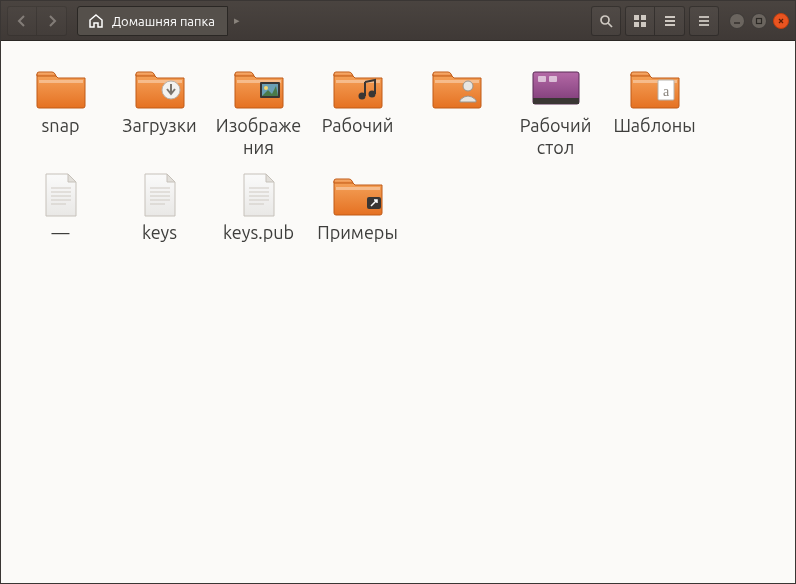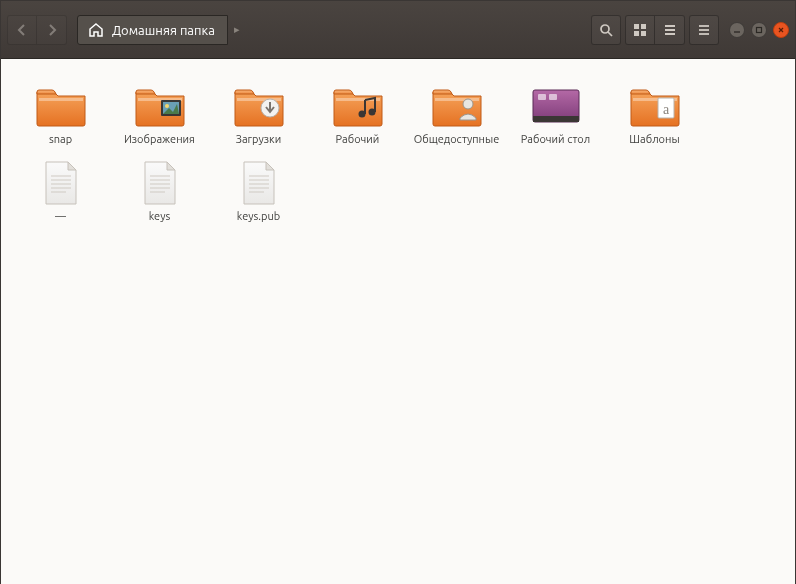--- a/index.html
+++ b/index.html
@@ -6,21 +6,21 @@
 body {
   font-family: "Ubuntu", "Noto Sans", sans-serif;
   font-size: 13px;
   background: #f7f6f4;
   width: 796px;
   height: 584px;
   overflow: hidden;
 }
 .window { width: 796px; height: 584px; background: #fbfaf8; border: 1px solid #3a3634; }
 .toolbar {
-  height: 58px;
+  height: 40px;
   background: linear-gradient(to bottom, #4a4440 0%, #3f3936 100%);
   display: flex;
   align-items: center;
   padding: 0 6px;
   gap: 4px;
   color: #ddd8d2;
   border-bottom: 1px solid #2a2724;
 }
 .tb-btn {
   width: 30px; height: 30px;
@@ -67,21 +67,21 @@
 .item {
   width: 95px;
   display: flex;
   flex-direction: column;
   align-items: center;
   text-align: center;
   padding: 4px 2px;
   border-radius: 3px;
 }
 .icon-wrap { width: 60px; height: 50px; display:flex; align-items:center; justify-content:center; }
-.label { color:#3e3e3c; font-size:11px; margin-top:2px; line-height:1.2; word-wrap:break-word; max-width:92px;}
+.label { color:#3e3e3c; font-size:18px; margin-top:2px; line-height:1.2; word-wrap:break-word; max-width:92px;}
 .folder-svg { width:54px; height:44px; }
 .file-svg { width:42px; height:50px; }
 </style>
 </head>
 <body>
 
 <div class="window">
 
   <div class="toolbar">
     <div class="nav-group">
@@ -171,64 +171,63 @@
   </svg>
         </div>
     <div class="label">snap</div>
   </div>
       <div class="item">
     <div class="icon-wrap">
           <svg class="folder-svg" viewBox="0 0 54 44">
     <path d="M3 8 L20 8 L24 12 L51 12 L51 40 Q51 42 49 42 L5 42 Q3 42 3 40 Z" fill="url(#folderGrad)" stroke="#c05a17"></path>
     <path d="M3 8 Q3 6 5 6 L18 6 Q20 6 21 8 L22 10 L3 10 Z" fill="url(#tabGrad)" stroke="#c05a17"></path>
     <rect x="5" y="14" width="44" height="3" fill="rgba(255,255,255,0.35)"></rect>
+    <circle cx="38" cy="24" r="9" fill="#f3f2f0" stroke="#b8b3ad"></circle>
+            <path d="M38 18 L38 27 M34 23 L38 28 L42 23" fill="none" stroke="#7a746d" stroke-width="2"></path>
+  </svg>
+        </div>
+    <div class="label">Загрузки</div>
+  </div>
+      <div class="item">
+    <div class="icon-wrap">
+          <svg class="folder-svg" viewBox="0 0 54 44">
+    <path d="M3 8 L20 8 L24 12 L51 12 L51 40 Q51 42 49 42 L5 42 Q3 42 3 40 Z" fill="url(#folderGrad)" stroke="#c05a17"></path>
+    <path d="M3 8 Q3 6 5 6 L18 6 Q20 6 21 8 L22 10 L3 10 Z" fill="url(#tabGrad)" stroke="#c05a17"></path>
+    <rect x="5" y="14" width="44" height="3" fill="rgba(255,255,255,0.35)"></rect>
     <rect x="28" y="16" width="20" height="16" rx="1" fill="#3a3634"></rect>
             <rect x="30" y="18" width="16" height="12" fill="#6a9fb5"></rect>
             <circle cx="34" cy="22" r="2" fill="#f5d76e"></circle>
             <path d="M30 30 L36 24 L40 28 L44 20 L46 30 Z" fill="#4a7a4a"></path>
   </svg>
         </div>
     <div class="label">Изображения</div>
   </div>
       <div class="item">
     <div class="icon-wrap">
           <svg class="folder-svg" viewBox="0 0 54 44">
     <path d="M3 8 L20 8 L24 12 L51 12 L51 40 Q51 42 49 42 L5 42 Q3 42 3 40 Z" fill="url(#folderGrad)" stroke="#c05a17"></path>
     <path d="M3 8 Q3 6 5 6 L18 6 Q20 6 21 8 L22 10 L3 10 Z" fill="url(#tabGrad)" stroke="#c05a17"></path>
     <rect x="5" y="14" width="44" height="3" fill="rgba(255,255,255,0.35)"></rect>
-    <circle cx="38" cy="24" r="9" fill="#f3f2f0" stroke="#b8b3ad"></circle>
-            <path d="M38 18 L38 27 M34 23 L38 28 L42 23" fill="none" stroke="#7a746d" stroke-width="2"></path>
-  </svg>
-        </div>
-    <div class="label">Загрузки</div>
-  </div>
-      <div class="item">
-    <div class="icon-wrap">
-          <svg class="folder-svg" viewBox="0 0 54 44">
-    <path d="M3 8 L20 8 L24 12 L51 12 L51 40 Q51 42 49 42 L5 42 Q3 42 3 40 Z" fill="url(#folderGrad)" stroke="#c05a17"></path>
-    <path d="M3 8 Q3 6 5 6 L18 6 Q20 6 21 8 L22 10 L3 10 Z" fill="url(#tabGrad)" stroke="#c05a17"></path>
-    <rect x="5" y="14" width="44" height="3" fill="rgba(255,255,255,0.35)"></rect>
     <path d="M34 16 L44 14 L44 28 M34 16 L34 30" fill="none" stroke="#3a3634" stroke-width="2"></path>
             <circle cx="31" cy="30" r="3.5" fill="#3a3634"></circle>
             <circle cx="41" cy="28" r="3.5" fill="#3a3634"></circle>
   </svg>
         </div>
     <div class="label">Рабочий</div>
   </div>
       <div class="item">
     <div class="icon-wrap">
           <svg class="folder-svg" viewBox="0 0 54 44">
     <path d="M3 8 L20 8 L24 12 L51 12 L51 40 Q51 42 49 42 L5 42 Q3 42 3 40 Z" fill="url(#folderGrad)" stroke="#c05a17"></path>
     <path d="M3 8 Q3 6 5 6 L18 6 Q20 6 21 8 L22 10 L3 10 Z" fill="url(#tabGrad)" stroke="#c05a17"></path>
     <rect x="5" y="14" width="44" height="3" fill="rgba(255,255,255,0.35)"></rect>
     <circle cx="38" cy="20" r="5" fill="#e8e6e2" stroke="#9a948c"></circle>
             <path d="M30 34 Q38 26 46 34 L46 36 L30 36 Z" fill="#e8e6e2" stroke="#9a948c"></path>
   </svg>
         </div>
-    <div class="label">Общедоступные</div>
   </div>
       <div class="item">
     <div class="icon-wrap">
           <svg class="folder-svg" viewBox="0 0 54 44">
     <rect x="4" y="6" width="46" height="32" rx="2" fill="url(#deskGrad)" stroke="#5a2a56"></rect>
     <rect x="9" y="10" width="8" height="6" rx="1" fill="rgba(255,255,255,0.6)"></rect>
     <rect x="20" y="10" width="8" height="6" rx="1" fill="rgba(255,255,255,0.6)"></rect>
     <rect x="4" y="32" width="46" height="6" fill="#3a3634"></rect>
   </svg>
         </div>
@@ -280,20 +279,32 @@
     <path d="M6 4 L28 4 L36 12 L36 46 L6 46 Z" fill="url(#fileGrad)" stroke="#c6c1ba"></path>
     <path d="M28 4 L28 12 L36 12 Z" fill="#e2dfda" stroke="#c6c1ba"></path>
     <line x1="11" y1="18" x2="31" y2="18" stroke="#cfcac3"></line>
             <line x1="11" y1="22" x2="31" y2="22" stroke="#cfcac3"></line>
     <line x1="11" y1="26" x2="31" y2="26" stroke="#cfcac3"></line>
             <line x1="11" y1="30" x2="31" y2="30" stroke="#cfcac3"></line>
     <line x1="11" y1="34" x2="26" y2="34" stroke="#cfcac3"></line>
   </svg>
         </div>
     <div class="label">keys.pub</div>
+  </div>
+      <div class="item">
+    <div class="icon-wrap">
+          <svg class="folder-svg" viewBox="0 0 54 44">
+    <path d="M3 8 L20 8 L24 12 L51 12 L51 40 Q51 42 49 42 L5 42 Q3 42 3 40 Z" fill="url(#folderGrad)" stroke="#c05a17"></path>
+    <path d="M3 8 Q3 6 5 6 L18 6 Q20 6 21 8 L22 10 L3 10 Z" fill="url(#tabGrad)" stroke="#c05a17"></path>
+    <rect x="5" y="14" width="44" height="3" fill="rgba(255,255,255,0.35)"></rect>
+    <rect x="36" y="24" width="14" height="12" rx="2" fill="#3a3634"></rect>
+            <path d="M40 33 L46 27 M43 27 L46 27 L46 30" fill="none" stroke="#fff" stroke-width="1.5"></path>
+  </svg>
+        </div>
+    <div class="label">Примеры</div>
   </div>
     </div>
 </div>
 
 <svg width="0" height="0" style="position:absolute">
   <defs>
     <linearGradient id="folderGrad" x1="0" y1="0" x2="0" y2="1">
       <stop offset="0" stop-color="#f5a35b"></stop>
         <stop offset="1" stop-color="#e57122"></stop>
     </linearGradient>

